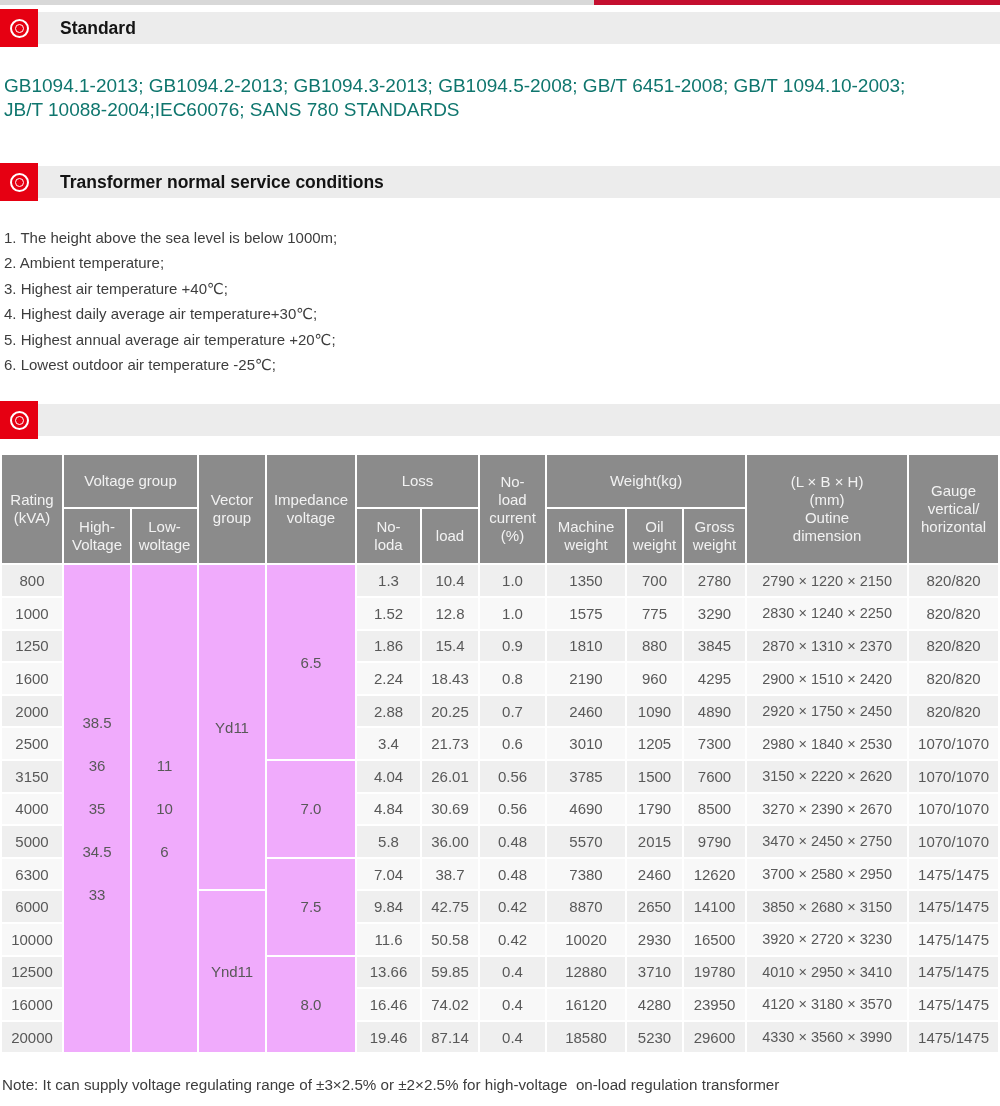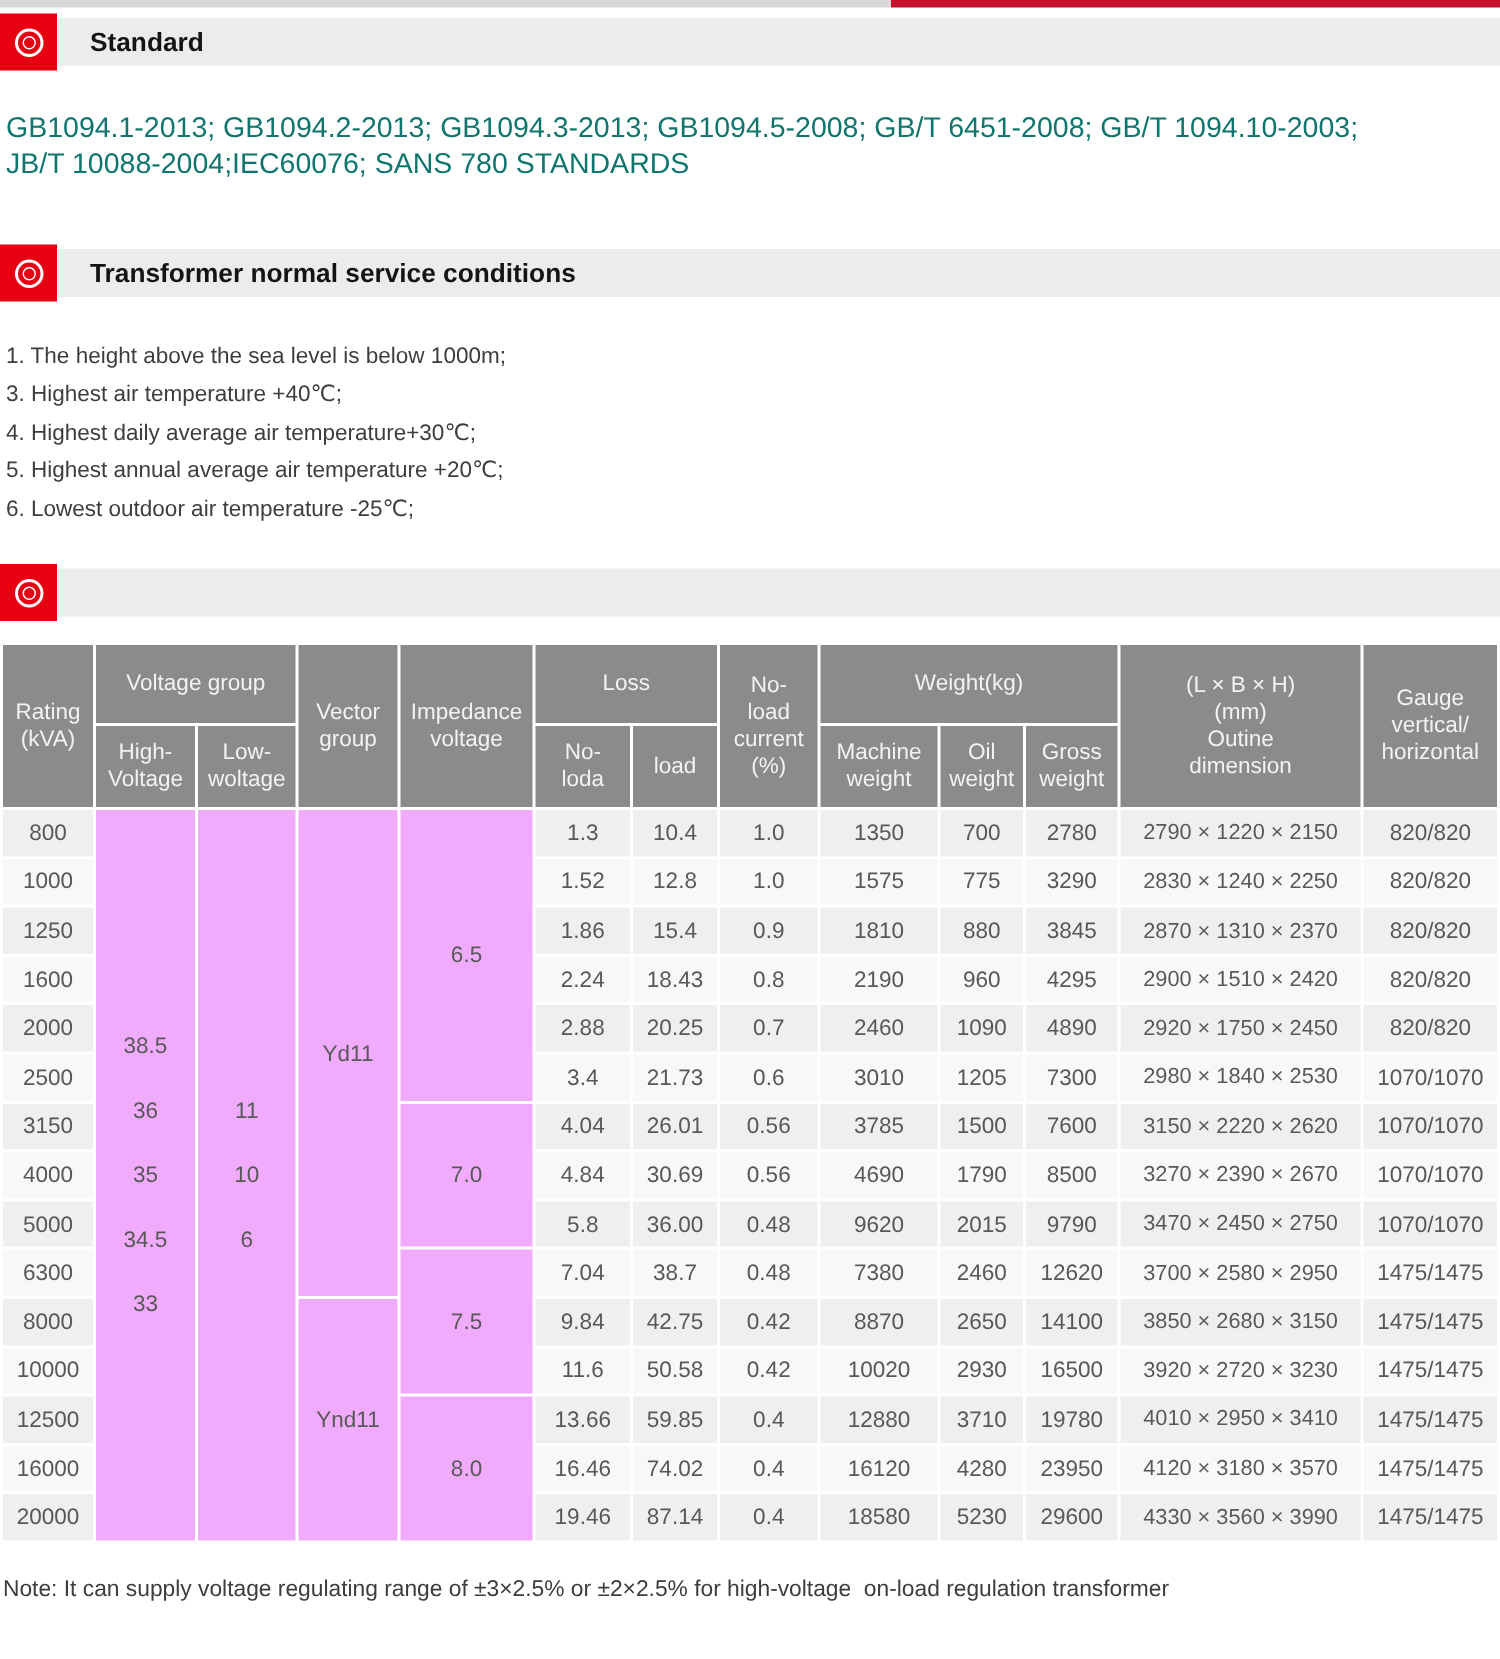--- a/index.html
+++ b/index.html
@@ -85,20 +85,21 @@
 <div class="section-head mt-service">
   <span class="head-icon">
     <span class="ring-outer">
       <span class="ring-inner"></span>
     </span>
   </span>
   <span>Transformer normal service conditions</span>
 </div>
 <ul class="service-list">
   <li>1. The height above the sea level is below 1000m;</li>
+  <li>2. Ambient temperature;</li>
   <li>3. Highest air temperature +40℃;</li>
   <li>4. Highest daily average air temperature+30℃;</li>
   <li>5. Highest annual average air temperature +20℃;</li>
   <li>6. Lowest outdoor air temperature -25℃;</li>
 </ul>
 
 <div class="section-head mt-product">
   <span class="head-icon">
     <span class="ring-outer">
       <span class="ring-inner"></span>
@@ -259,40 +260,40 @@
       <td class="plain">1790</td>
       <td class="plain">8500</td>
       <td class="plain dims">3270 × 2390 × 2670</td>
       <td class="plain">1070/1070</td>
     </tr>
     <tr class="r-odd">
       <td class="plain">5000</td>
       <td class="plain">5.8</td>
       <td class="plain">36.00</td>
       <td class="plain">0.48</td>
-      <td class="plain">9620</td>
+      <td class="plain">5570</td>
       <td class="plain">2015</td>
       <td class="plain">9790</td>
       <td class="plain dims">3470 × 2450 × 2750</td>
       <td class="plain">1070/1070</td>
     </tr>
     <tr class="r-even">
       <td class="plain">6300</td>
       <td class="merged" rowspan="3">7.5</td>
       <td class="plain">7.04</td>
       <td class="plain">38.7</td>
       <td class="plain">0.48</td>
       <td class="plain">7380</td>
       <td class="plain">2460</td>
       <td class="plain">12620</td>
       <td class="plain dims">3700 × 2580 × 2950</td>
       <td class="plain">1475/1475</td>
     </tr>
     <tr class="r-odd">
-      <td class="plain">8000</td>
+      <td class="plain">6000</td>
       <td class="merged" rowspan="5">Ynd11</td>
       <td class="plain">9.84</td>
       <td class="plain">42.75</td>
       <td class="plain">0.42</td>
       <td class="plain">8870</td>
       <td class="plain">2650</td>
       <td class="plain">14100</td>
       <td class="plain dims">3850 × 2680 × 3150</td>
       <td class="plain">1475/1475</td>
     </tr>

